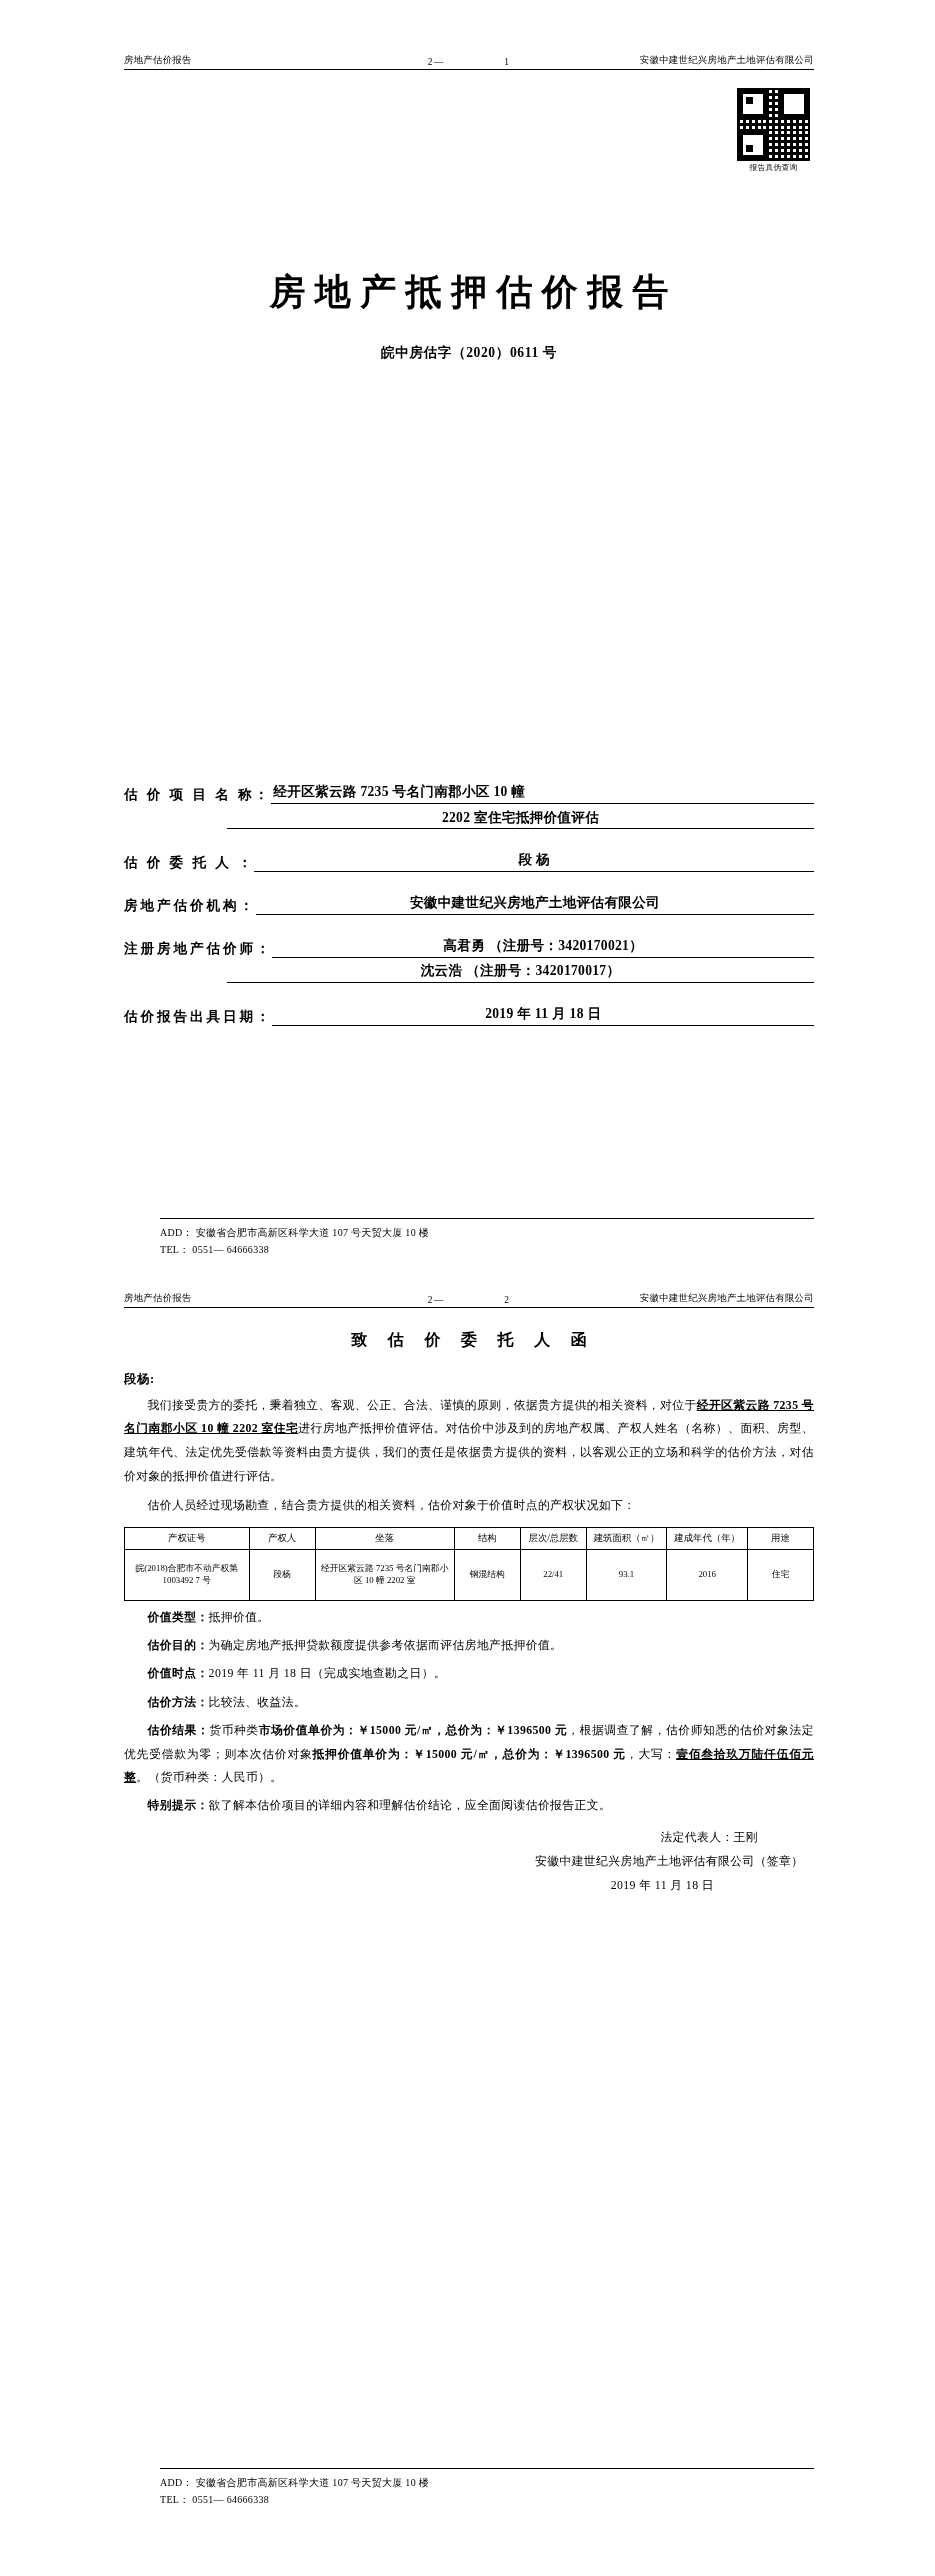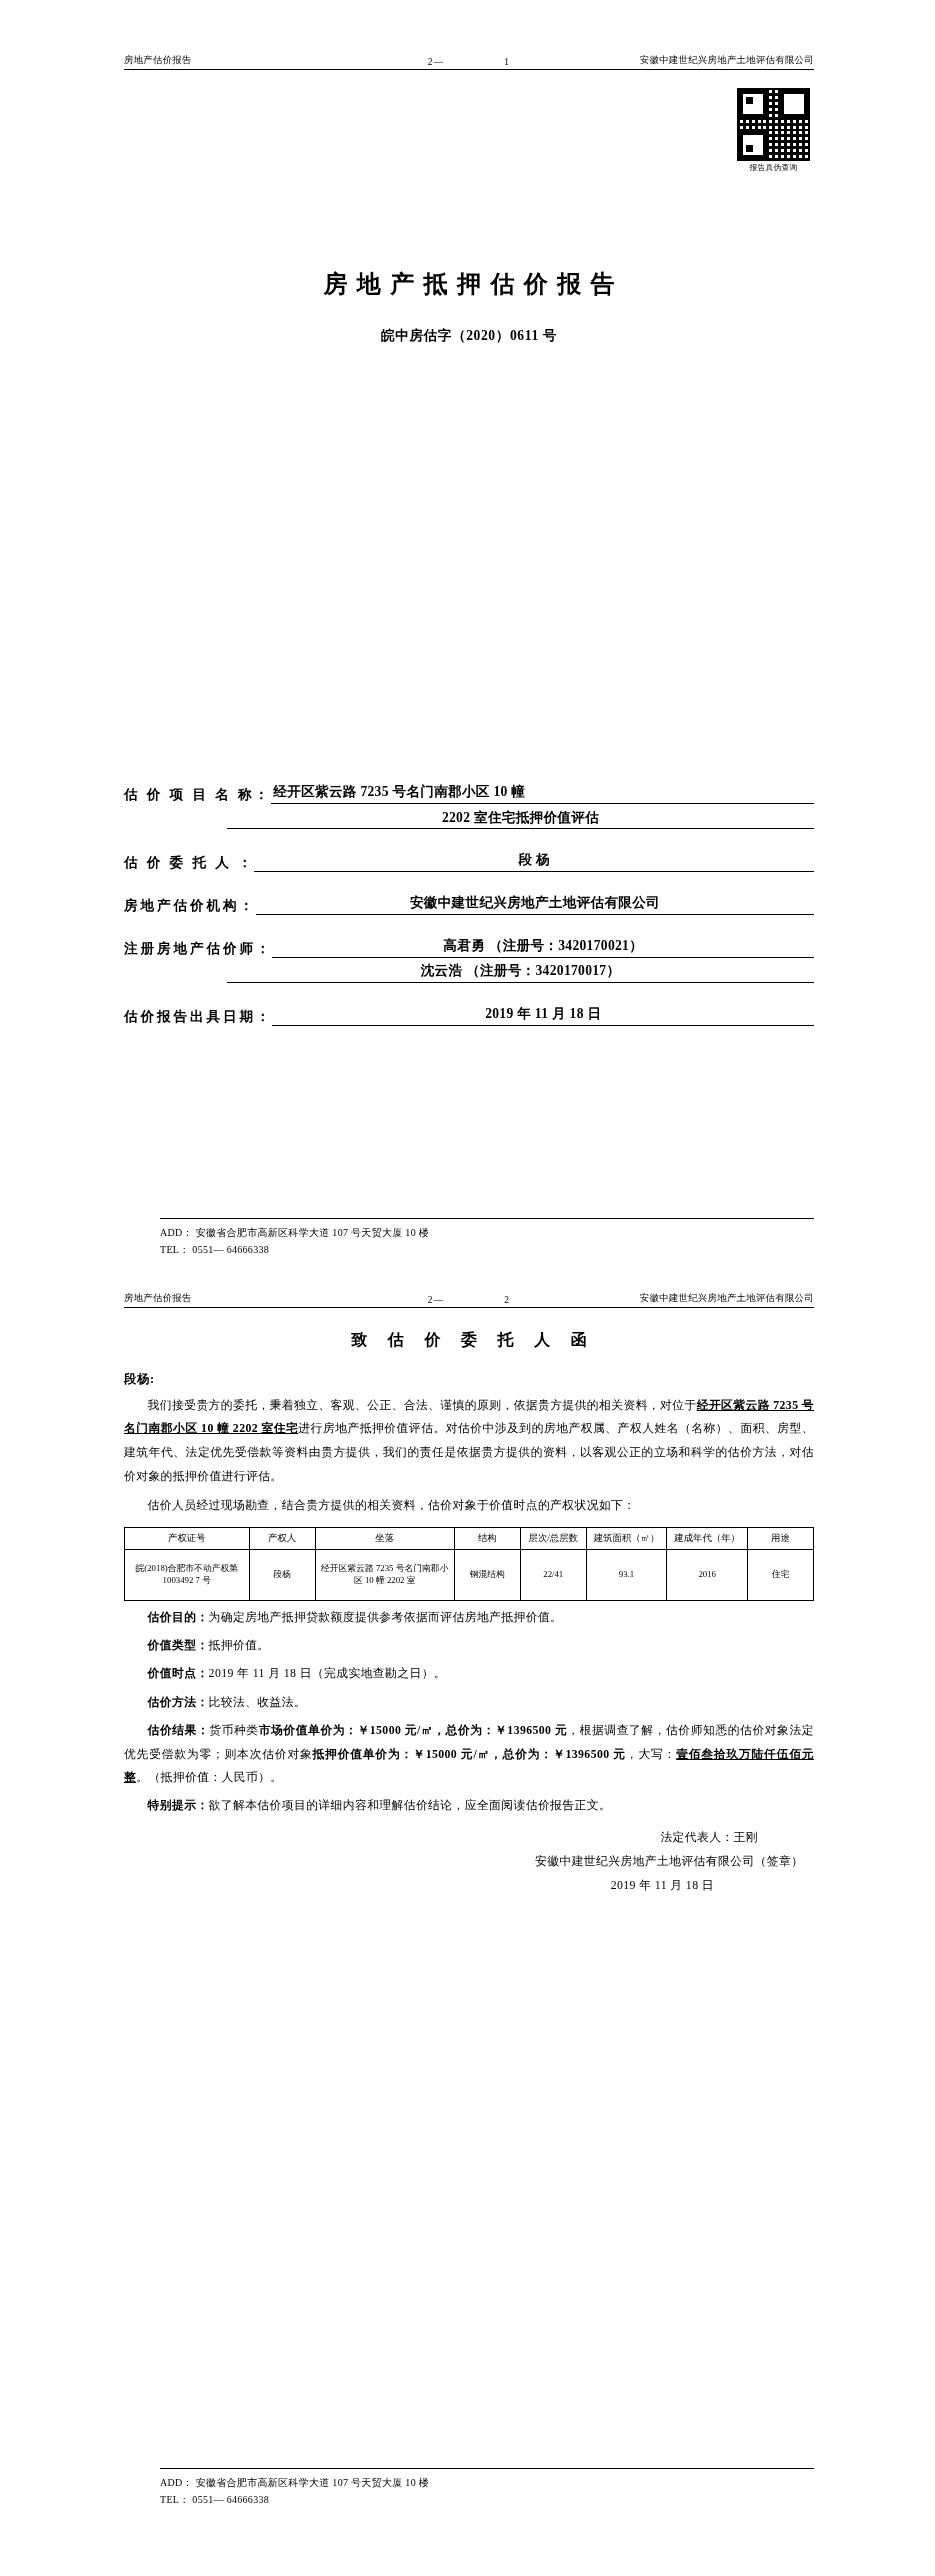--- a/index.html
+++ b/index.html
@@ -96,21 +96,21 @@
   .qr-cap {
     font-size: 7.7px;
     margin-top: 1.8px;
     letter-spacing: 0.3px;
     white-space: nowrap;
   }
 
   
   .doc-title {
     text-align: center;
-    font-size: 24px;
+    font-size: 36px;
     font-weight: bold;
     letter-spacing: 9.4px;
     font-family: "Liberation Serif", "DejaVu Serif", serif;
     margin-left: 9.4px;
   }
   .doc-number {
     text-align: center;
     font-size: 13.6px;
     font-weight: bold;
     letter-spacing: 0.6px;
@@ -322,34 +322,34 @@
           <td>钢混结构</td>
           <td>22/41</td>
           <td>93.1</td>
           <td>2016</td>
           <td>住宅</td>
         </tr>
       </tbody>
     </table>
 
     <p class="def">
+      <span class="b">价值类型：</span><span>抵押价值。</span>
+    </p>
+    <p class="def">
       <span class="b">估价目的：</span><span>为确定房地产抵押贷款额度提供参考依据而评估房地产抵押价值。</span>
     </p>
     <p class="def">
-      <span class="b">价值类型：</span><span>抵押价值。</span>
-    </p>
-    <p class="def">
       <span class="b">价值时点：</span><span>2019 年 11 月 18 日（完成实地查勘之日）。</span>
     </p>
     <p class="def">
       <span class="b">估价方法：</span><span>比较法、收益法。</span>
     </p>
 
     <p class="def">
-      <span class="b">估价结果：</span><span>货币种类</span><span class="b">市场价值单价为：￥15000 元/㎡，总价为：￥1396500 元</span><span>，根据调查了解，估价师知悉的估价对象法定优先受偿款为零；则本次估价对象</span><span class="b">抵押价值单价为：￥15000 元/㎡，总价为：￥1396500 元</span><span>，大写：</span><span class="b u">壹佰叁拾玖万陆仟伍佰元整</span><span>。（抵押价值：人民币）。</span>
+      <span class="b">估价结果：</span><span>货币种类</span><span class="b">市场价值单价为：￥15000 元/㎡，总价为：￥1396500 元</span><span>，根据调查了解，估价师知悉的估价对象法定优先受偿款为零；则本次估价对象</span><span class="b">抵押价值单价为：￥15000 元/㎡，总价为：￥1396500 元</span><span>，大写：</span><span class="b u">壹佰叁拾玖万陆仟伍佰元整</span><span>。（货币种类：人民币）。</span>
     </p>
 
     <p class="def">
       <span class="b">特别提示：</span><span>欲了解本估价项目的详细内容和理解估价结论，应全面阅读估价报告正文。</span>
     </p>
 
     <div class="sign-block">
       <div class="sign-line">法定代表人：王刚</div>
       <div class="sign-line first">安徽中建世纪兴房地产土地评估有限公司（签章）</div>
       <div class="sign-line last">2019 年 11 月 18 日</div>

